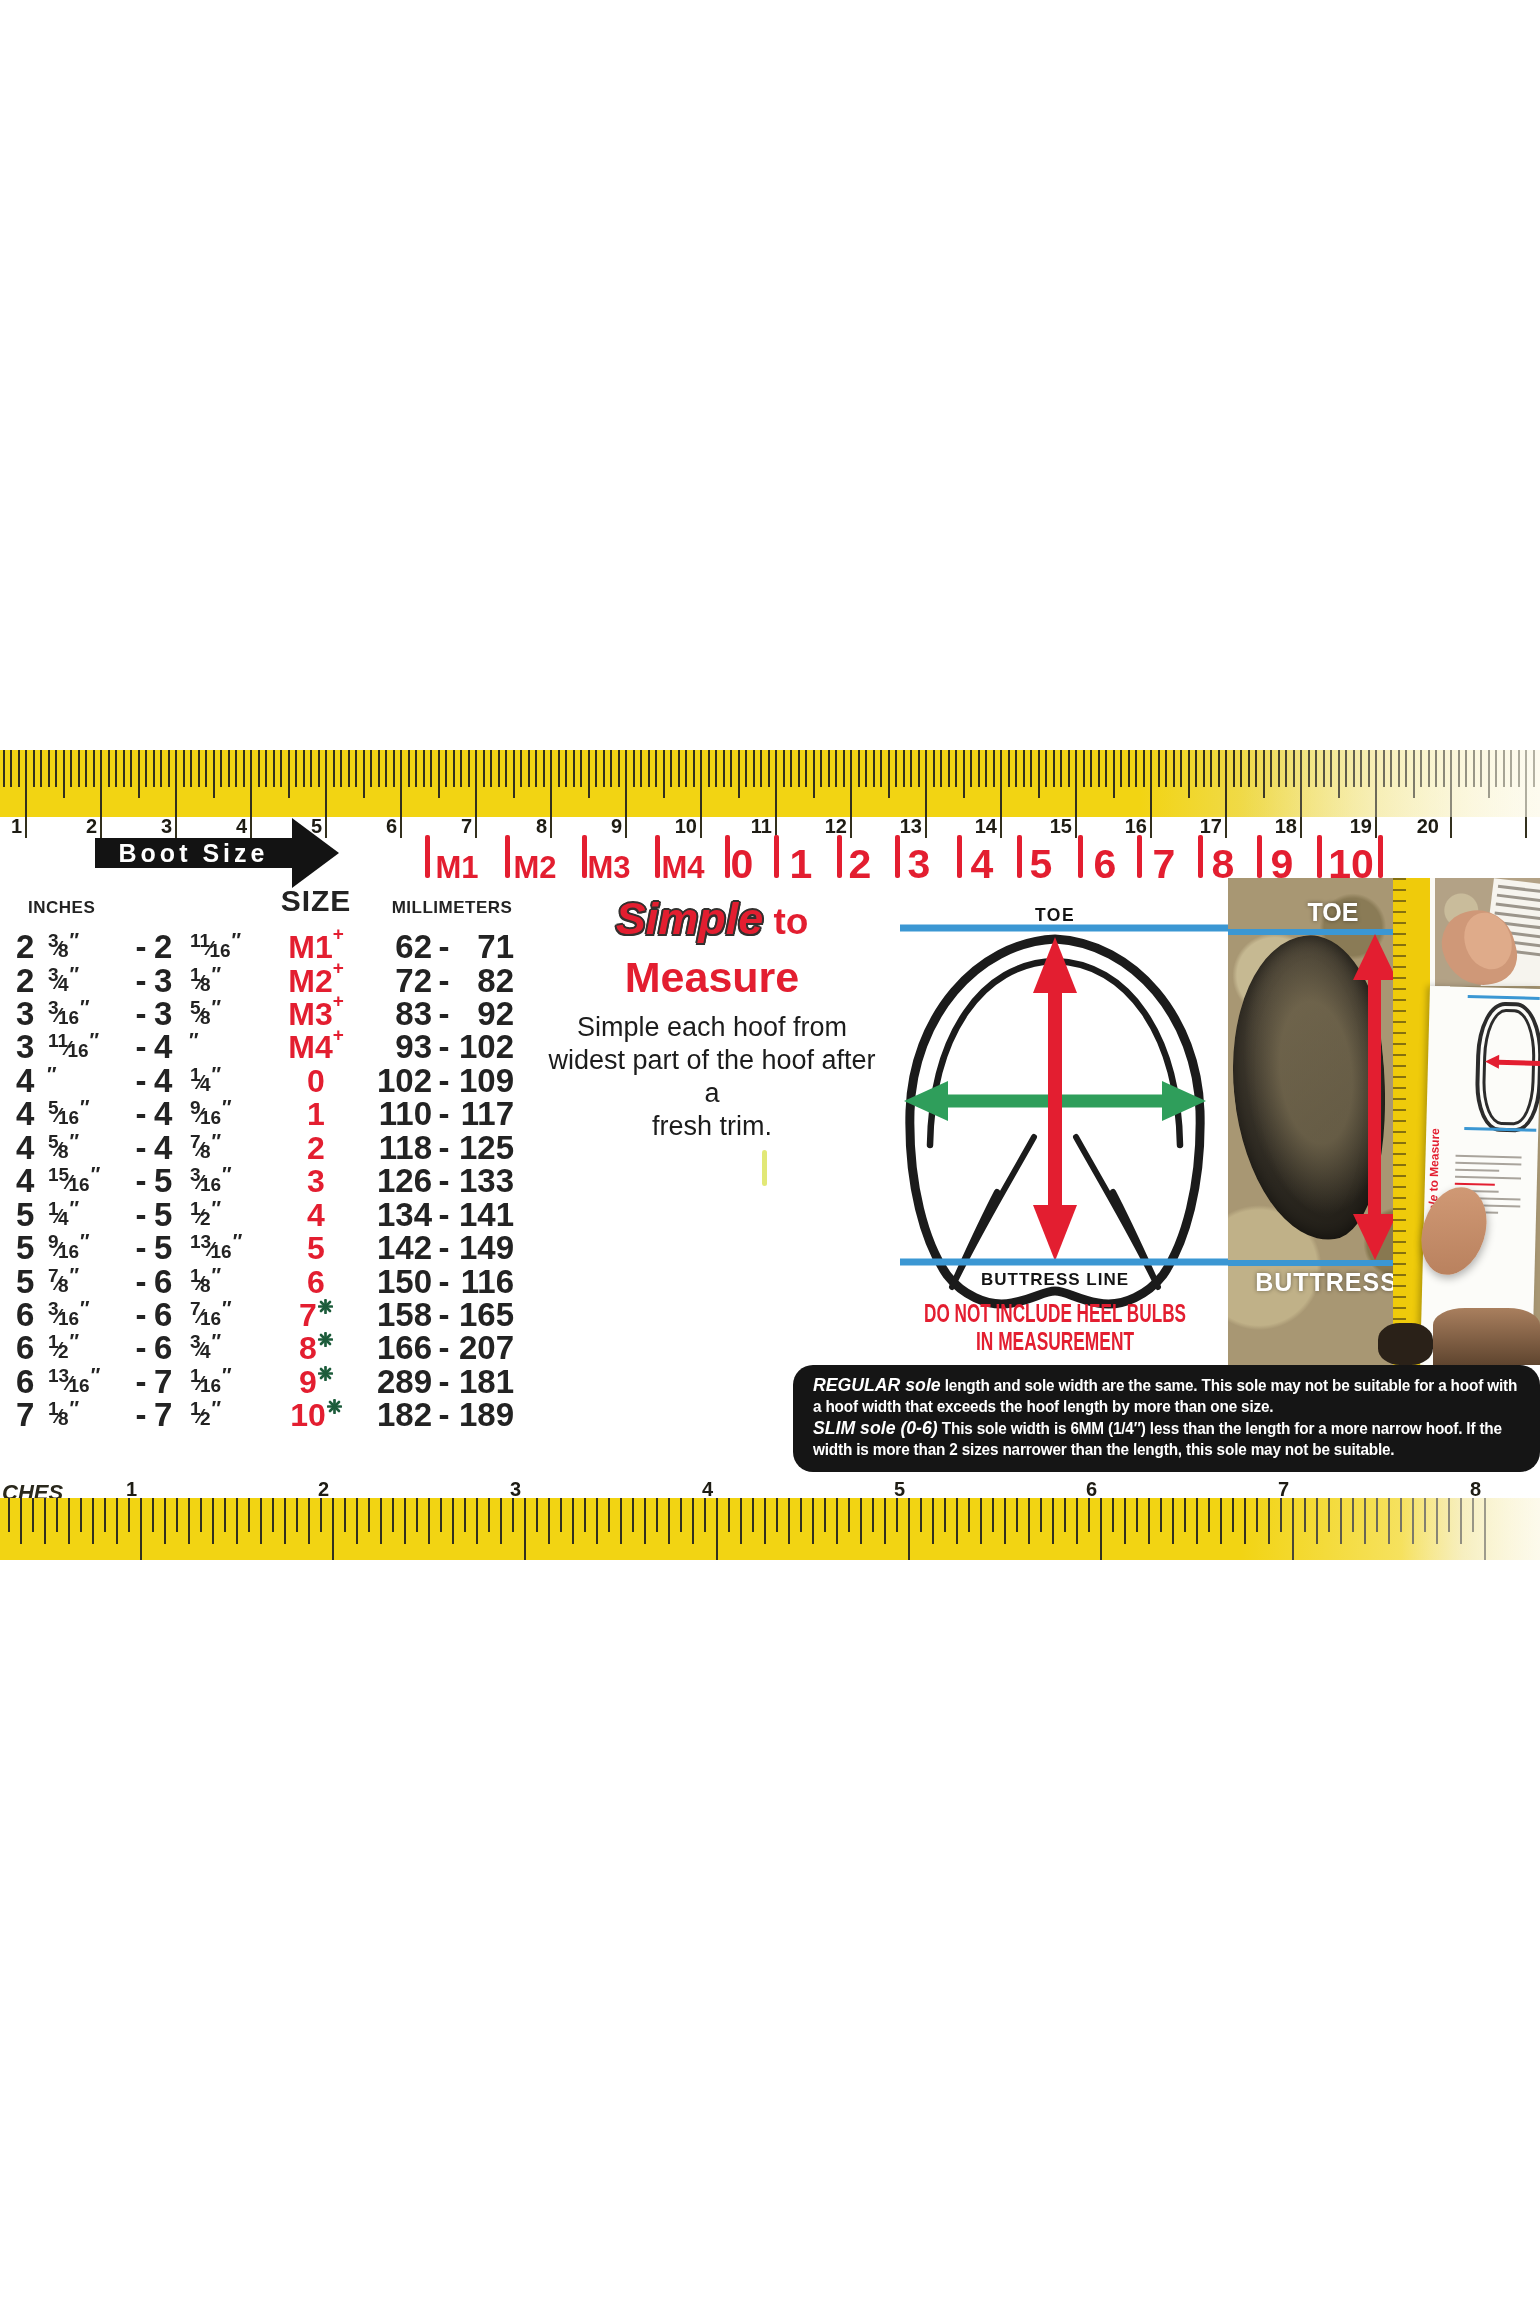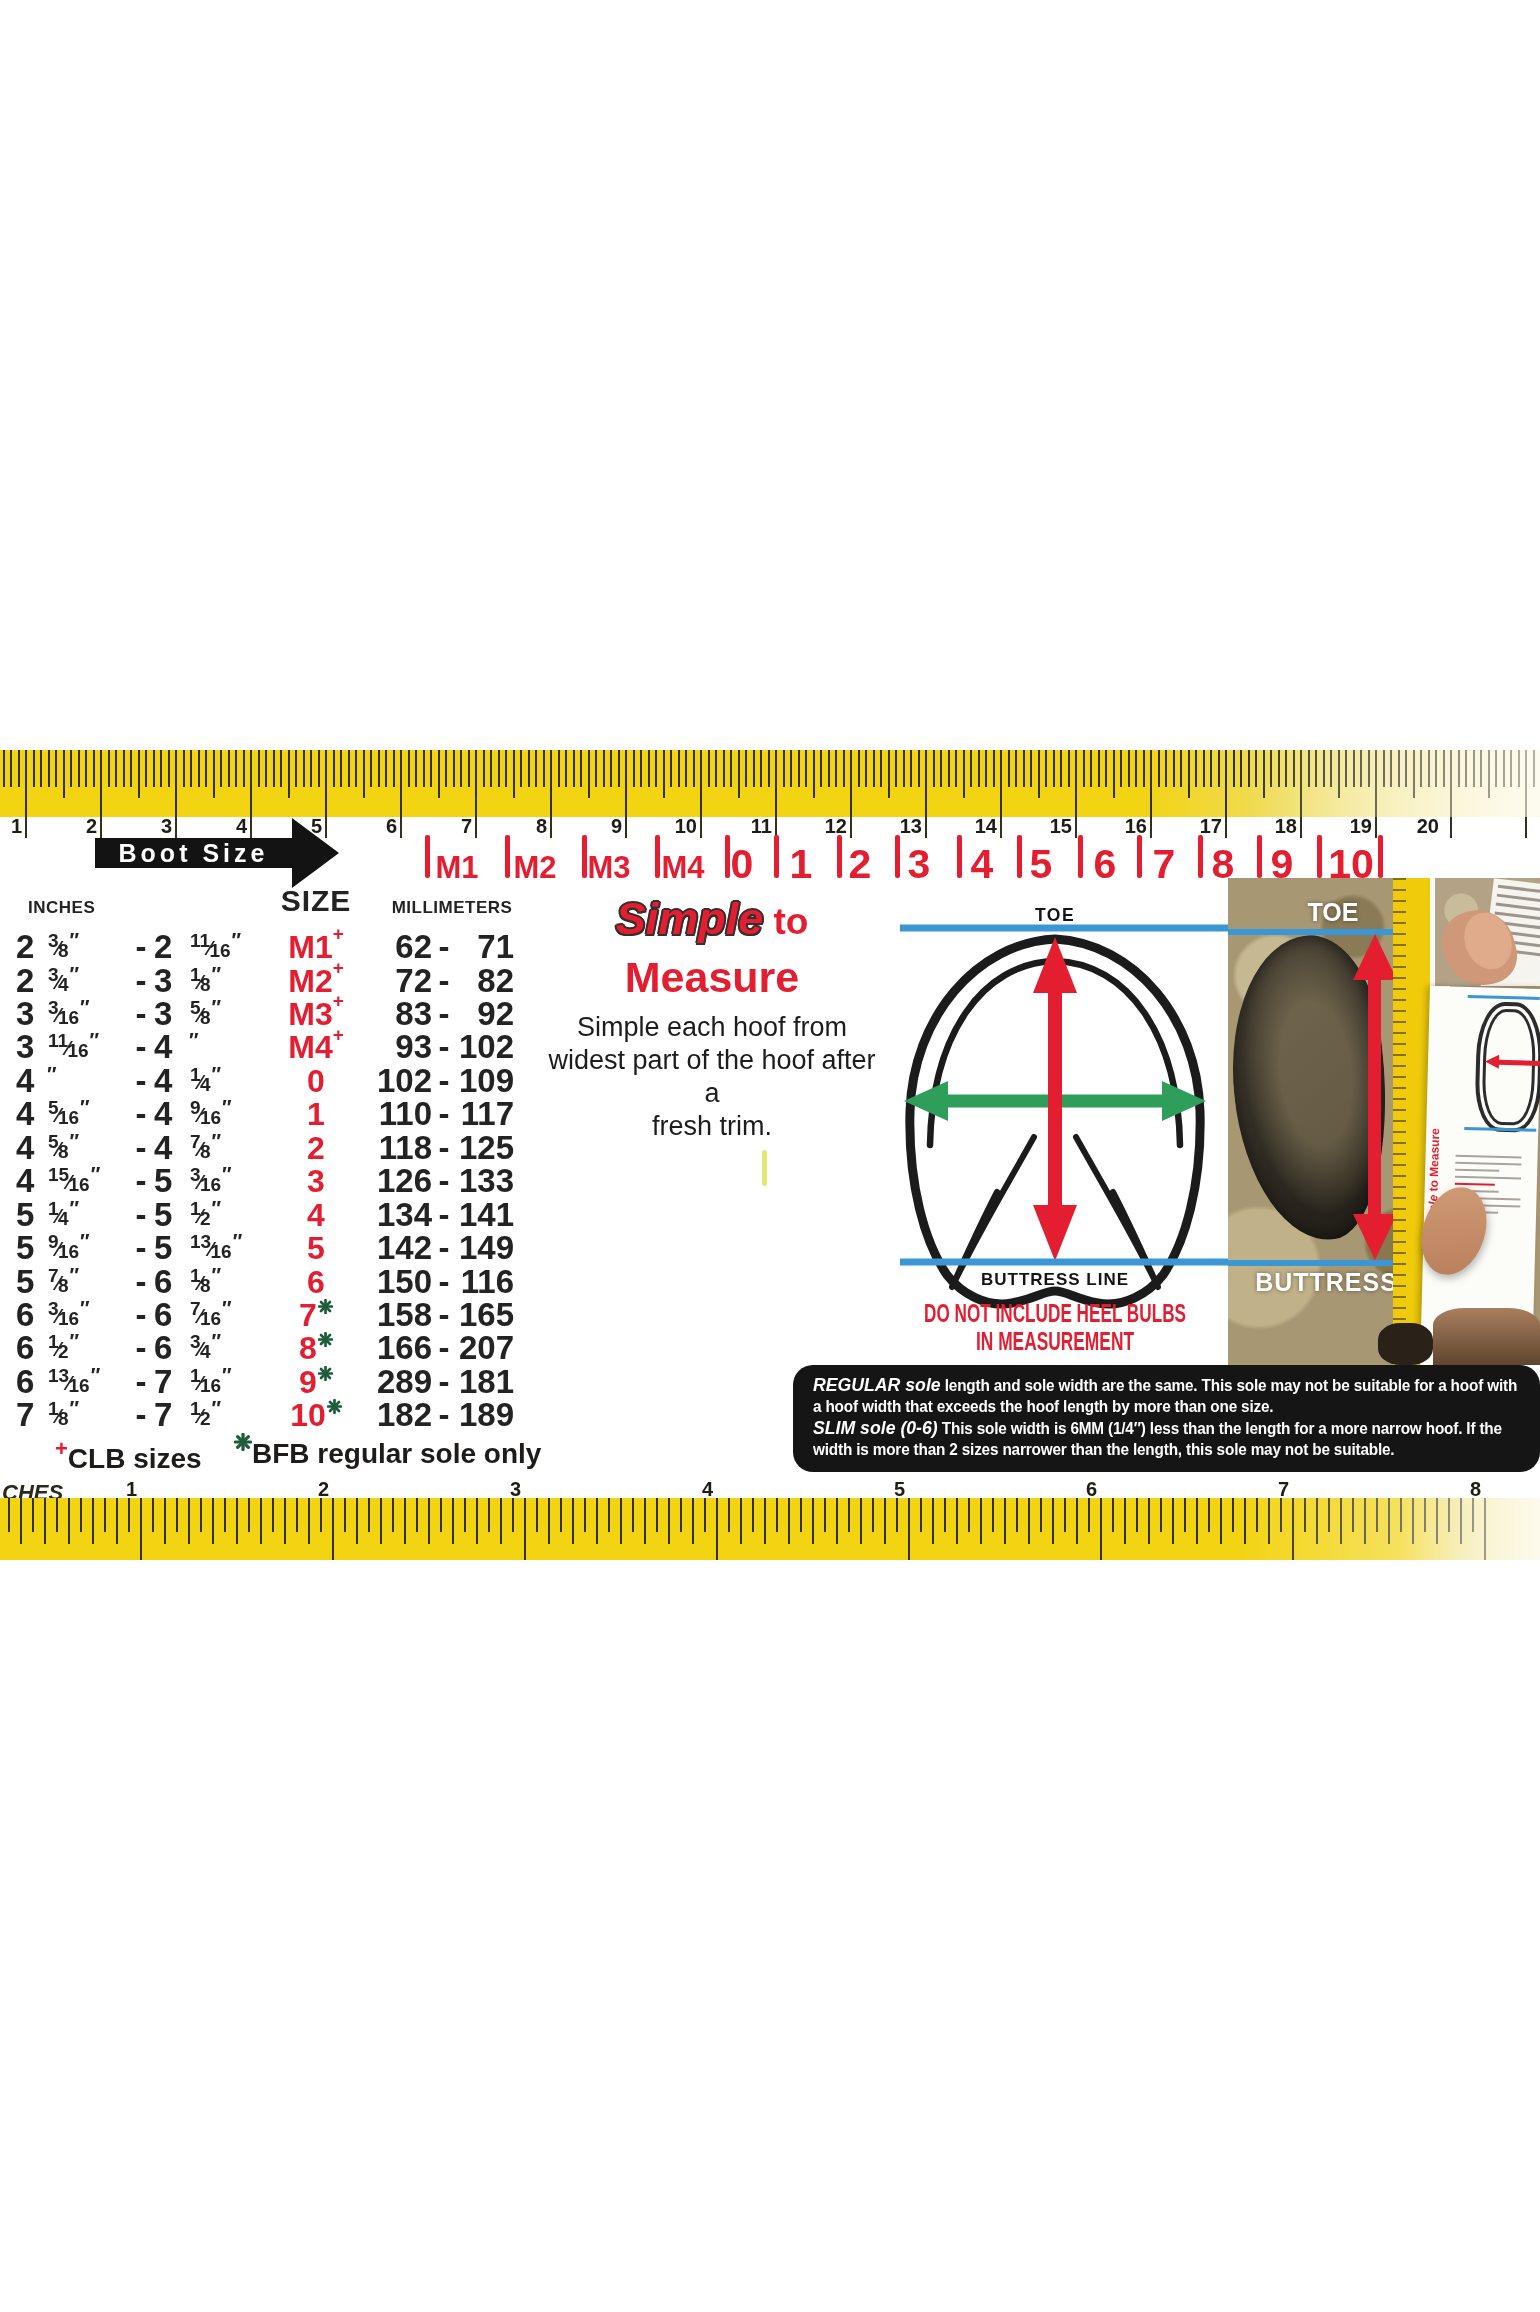--- a/index.html
+++ b/index.html
@@ -625,31 +625,20 @@
                 <line x1="4" y1="4" x2="16" y2="16"></line>
                 <line x1="16" y1="4" x2="4" y2="16"></line>
               </g>
             </svg></span>
           <span class="c mmf">182</span>
           <span class="c mmd">-</span>
           <span class="c mmt">189</span>
         </div>
       </div>
   </div>
-  <div id="footnotes">
-    <span id="fn-clb" class="fn"><sup>+</sup><span>CLB sizes</span></span>
-    <span id="fn-bfb" class="fn"><span id="fn-ast-slot"><svg class="ast-icon" width="18" height="18" viewBox="0 0 20 20">
-            <g stroke="#1D5C3B" stroke-width="3.6" stroke-linecap="round">
-              <line x1="10" y1="1.5" x2="10" y2="18.5"></line>
-              <line x1="1.5" y1="10" x2="18.5" y2="10"></line>
-              <line x1="4" y1="4" x2="16" y2="16"></line>
-              <line x1="16" y1="4" x2="4" y2="16"></line>
-            </g>
-          </svg></span><span>BFB regular sole only</span></span>
-  </div>
 
   <div id="measure-info">
     <div id="mi-title">
       <span id="mi-simple">Simple</span><span id="mi-to"> to</span>
     </div>
     <div id="mi-measure">Measure</div>
     <div id="mi-body">
         <div>Simple each hoof from</div>
         <div>widest part of the hoof after a</div>
         <div>fresh trim.</div>

